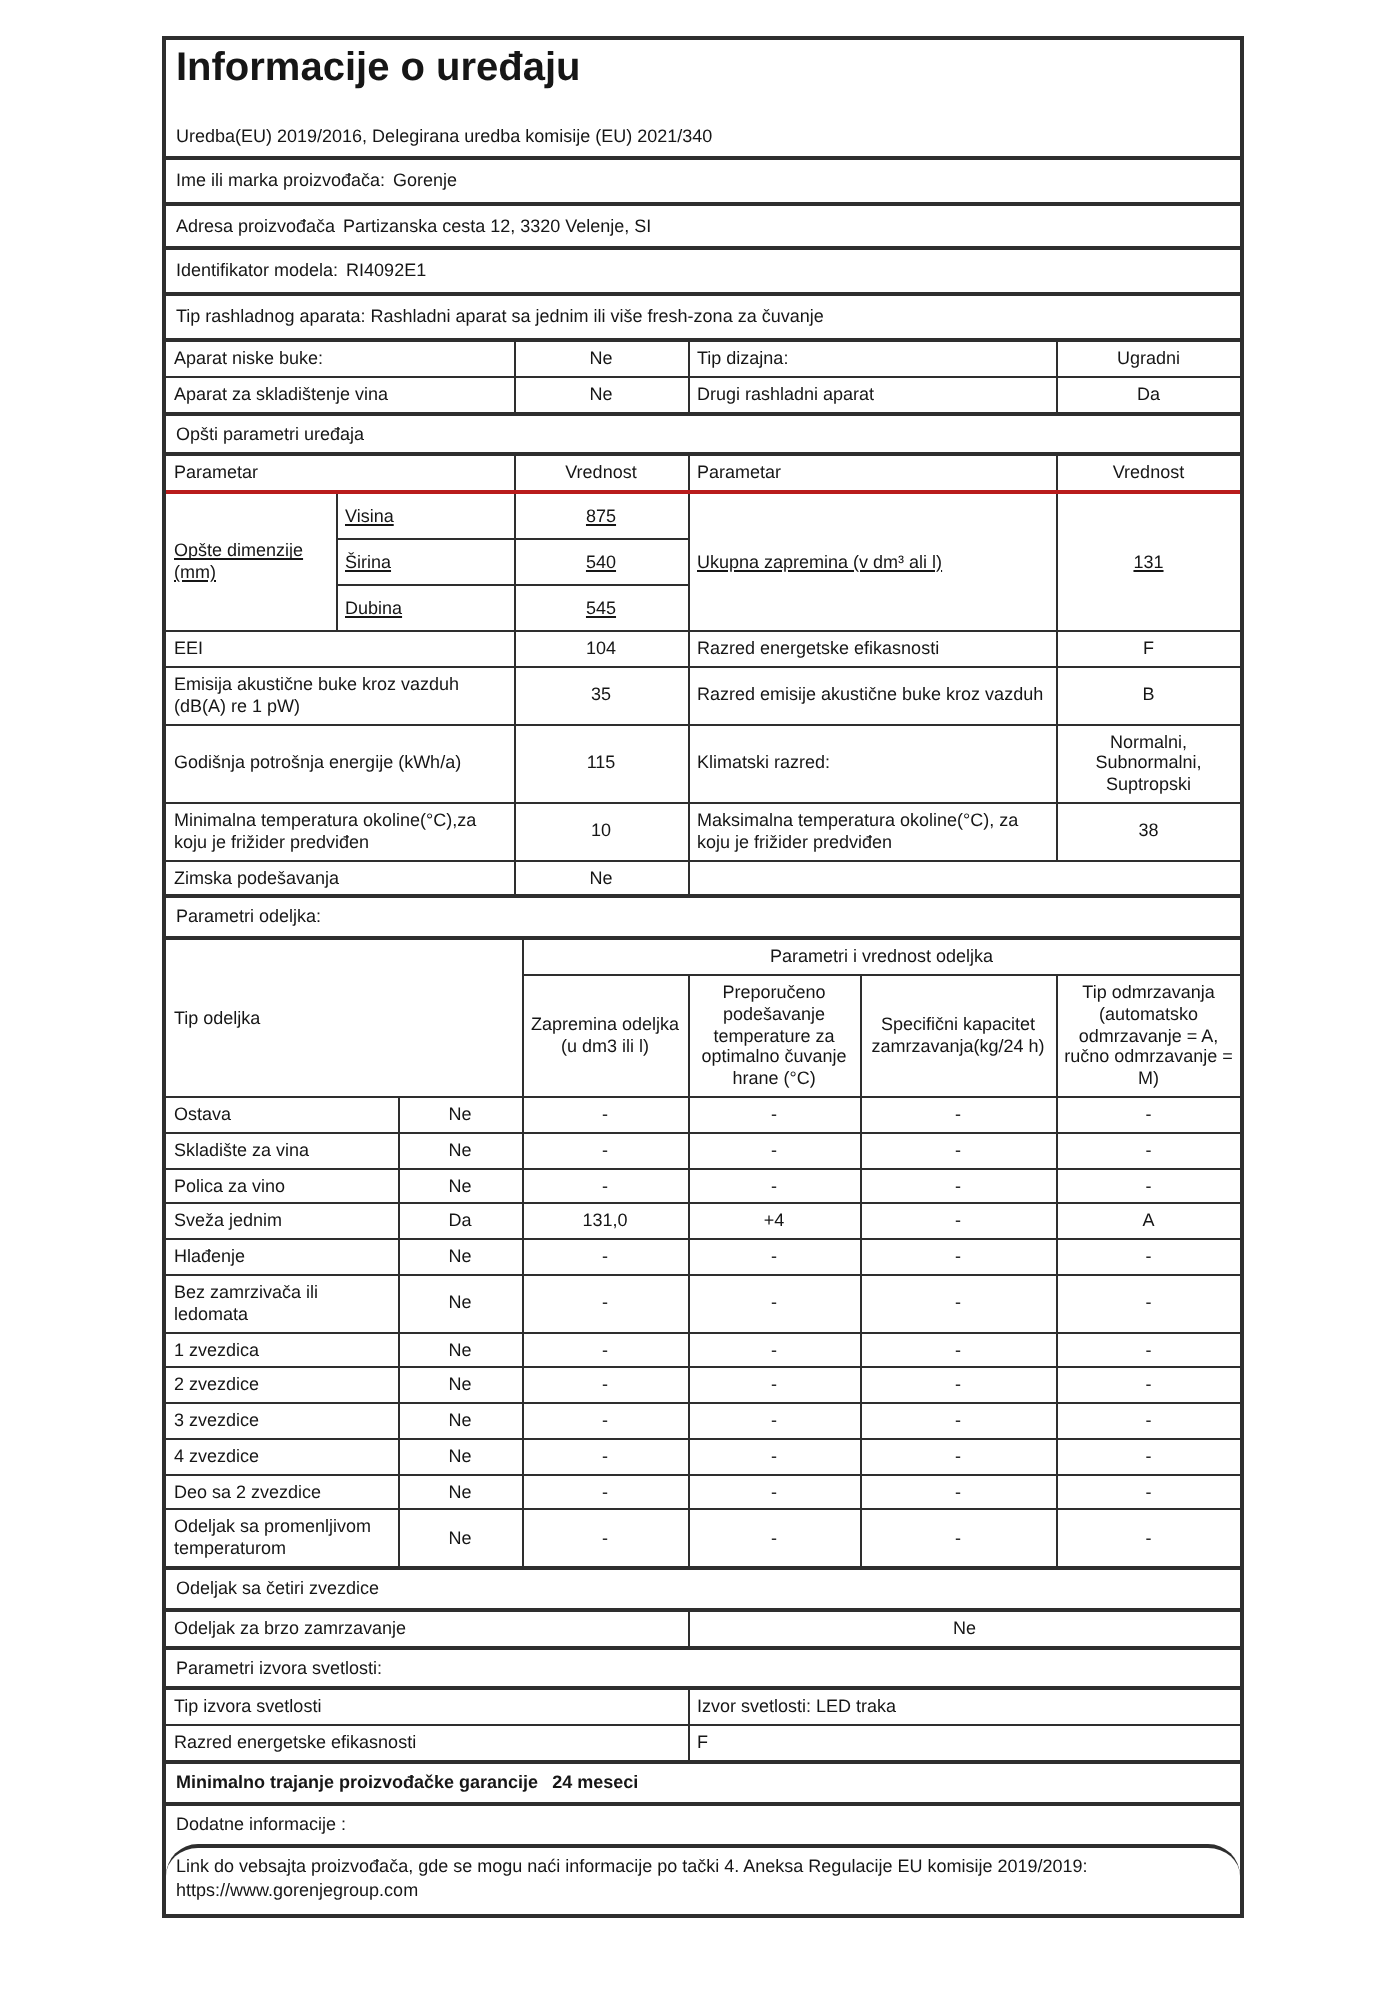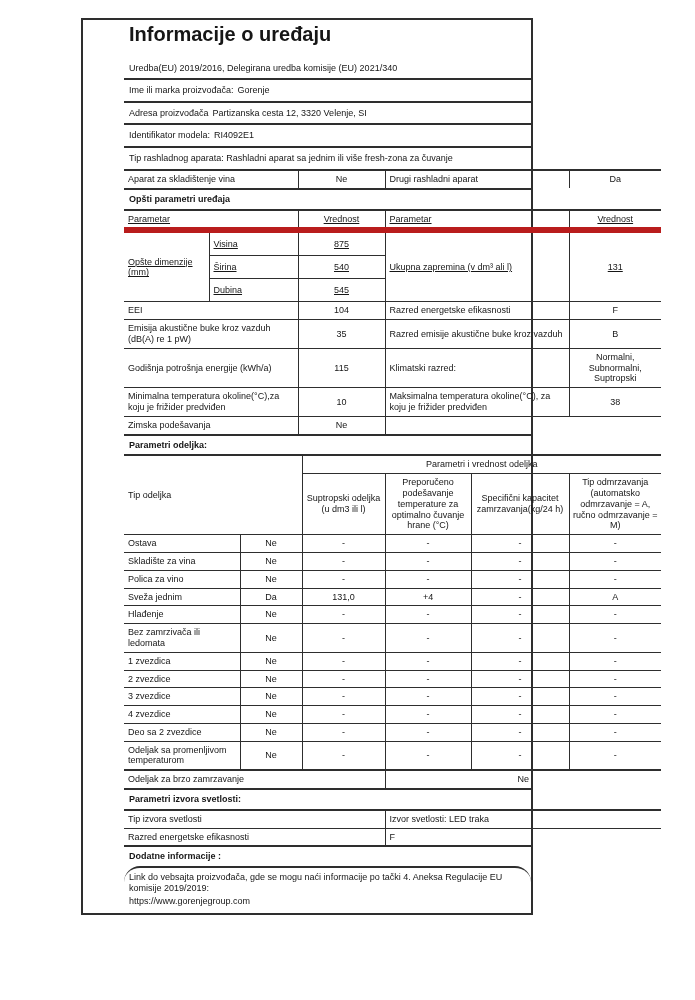--- a/index.html
+++ b/index.html
@@ -2,42 +2,42 @@
 <html><head>
 <meta charset="utf-8">
 <style>
   html,body { margin:0; padding:0; }
   body {
     width:695px; height:1000px; background:#ffffff;
     font-family:"Liberation Sans", sans-serif; color:#161616;
     position:relative; overflow:hidden;
   }
   .sheet {
-    position:absolute; left:81px; top:18px; width:452px;
+    position:absolute; left:81px; top:18px; width:541px;
     box-sizing:border-box; border:2px solid #2e2e2e;
-    font-size:9px; line-height:1.2;padding-left:41px;
+    font-size:9px; line-height:1.2;
   }
   .sheet > * + * { border-top:2px solid #2e2e2e; }
 
   .title-block { padding:3px 5px 4px 5px; }
   .title { font-size:20px; font-weight:bold; line-height:1.15; }
   .subtitle { font-size:9px; margin-top:17px; }
 
   .row { padding:5px 5px; }
   .row .lbl { font-weight:normal; }
   .row .val { margin-left:4px; }
 
-  .sect { padding:4px 5px; font-weight:bold; }
+  .sect { padding:4px 5px; font-weight:normal; }
 
   table { width:100%; border-collapse:collapse; table-layout:fixed; }
   td { padding:3px 4px; vertical-align:middle; word-wrap:break-word; }
   tr + tr { border-top:1px solid #2e2e2e; }
   td.bl { border-left:1px solid #2e2e2e; }
   .c { text-align:center; padding:3px 2px; }
-  tr.colhdr { border-bottom:6px solid #b91c1c;text-decoration:underline; }
+  tr.colhdr { border-bottom:2px solid #b91c1c; }
   .dimrow td { height:16px;text-decoration:underline; }
   .warranty { padding:4px 5px; font-weight:bold; }
   .warranty .wval { margin-left:7px; }
   .link-block { padding:3px 5px 5px 5px;border-radius:16px; }
   .link-block div { padding:1px 0; }
 </style>
 </head>
 <body>
 
 <div class="sheet">
@@ -62,20 +62,26 @@
   </div>
 
   <table>
     <colgroup>
         <col style="width:174px">
         <col style="width:87px">
         <col style="width:184px">
         <col style="width:92px">
       </colgroup>
     <tbody>
+        <tr>
+      <td>Aparat niske buke:</td>
+      <td class="bl c">Ne</td>
+      <td class="bl">Tip dizajna:</td>
+      <td class="bl c">Ugradni</td>
+    </tr>
     <tr>
       <td>Aparat za skladištenje vina</td>
       <td class="bl c">Ne</td>
       <td class="bl">Drugi rashladni aparat</td>
       <td class="bl c">Da</td>
     </tr>
   </tbody>
     </table>
 
   <div class="sect">Opšti parametri uređaja</div>
@@ -152,21 +158,21 @@
         <col style="width:86px">
         <col style="width:98px">
         <col style="width:92px">
       </colgroup>
     <tbody>
         <tr>
       <td colspan="2" rowspan="2">Tip odeljka</td>
       <td colspan="4" class="bl c">Parametri i vrednost odeljka</td>
     </tr>
     <tr>
-      <td class="bl c">Suptropski odeljka (u dm3 ili l)</td>
+      <td class="bl c">Zapremina odeljka (u dm3 ili l)</td>
       <td class="bl c">Preporučeno podešavanje temperature za optimalno čuvanje hrane (°C)</td>
       <td class="bl c">Specifični kapacitet zamrzavanja(kg/24 h)</td>
       <td class="bl c">Tip odmrzavanja (automatsko odmrzavanje = A, ručno odmrzavanje = M)</td>
     </tr>
     <tr>
       <td>Ostava</td>
       <td class="bl c">Ne</td>
       <td class="bl c">-</td>
       <td class="bl c">-</td>
       <td class="bl c">-</td>
@@ -256,20 +262,21 @@
       <td>Odeljak sa promenljivom temperaturom</td>
       <td class="bl c">Ne</td>
       <td class="bl c">-</td>
       <td class="bl c">-</td>
       <td class="bl c">-</td>
       <td class="bl c">-</td>
     </tr>
   </tbody>
     </table>
 
+  <div class="sect">Odeljak sa četiri zvezdice</div>
   <table>
     <colgroup>
         <col style="width:261px">
         <col style="width:276px">
       </colgroup>
     <tbody>
         <tr>
       <td>Odeljak za brzo zamrzavanje</td>
       <td class="bl c">Ne</td>
     </tr>
@@ -287,20 +294,23 @@
       <td>Tip izvora svetlosti</td>
       <td class="bl">Izvor svetlosti: LED traka</td>
     </tr>
     <tr>
       <td>Razred energetske efikasnosti</td>
       <td class="bl">F</td>
     </tr>
   </tbody>
     </table>
 
+  <div class="warranty">
+    <span>Minimalno trajanje proizvođačke garancije</span><span class="wval">24 meseci</span>
+  </div>
 
   <div class="sect">Dodatne informacije :</div>
   <div class="link-block">
     <div>Link do vebsajta proizvođača, gde se mogu naći informacije po tački 4. Aneksa Regulacije EU komisije 2019/2019:</div>
     <div>https://www.gorenjegroup.com</div>
   </div>
 
 </div>
 
 </body></html>

